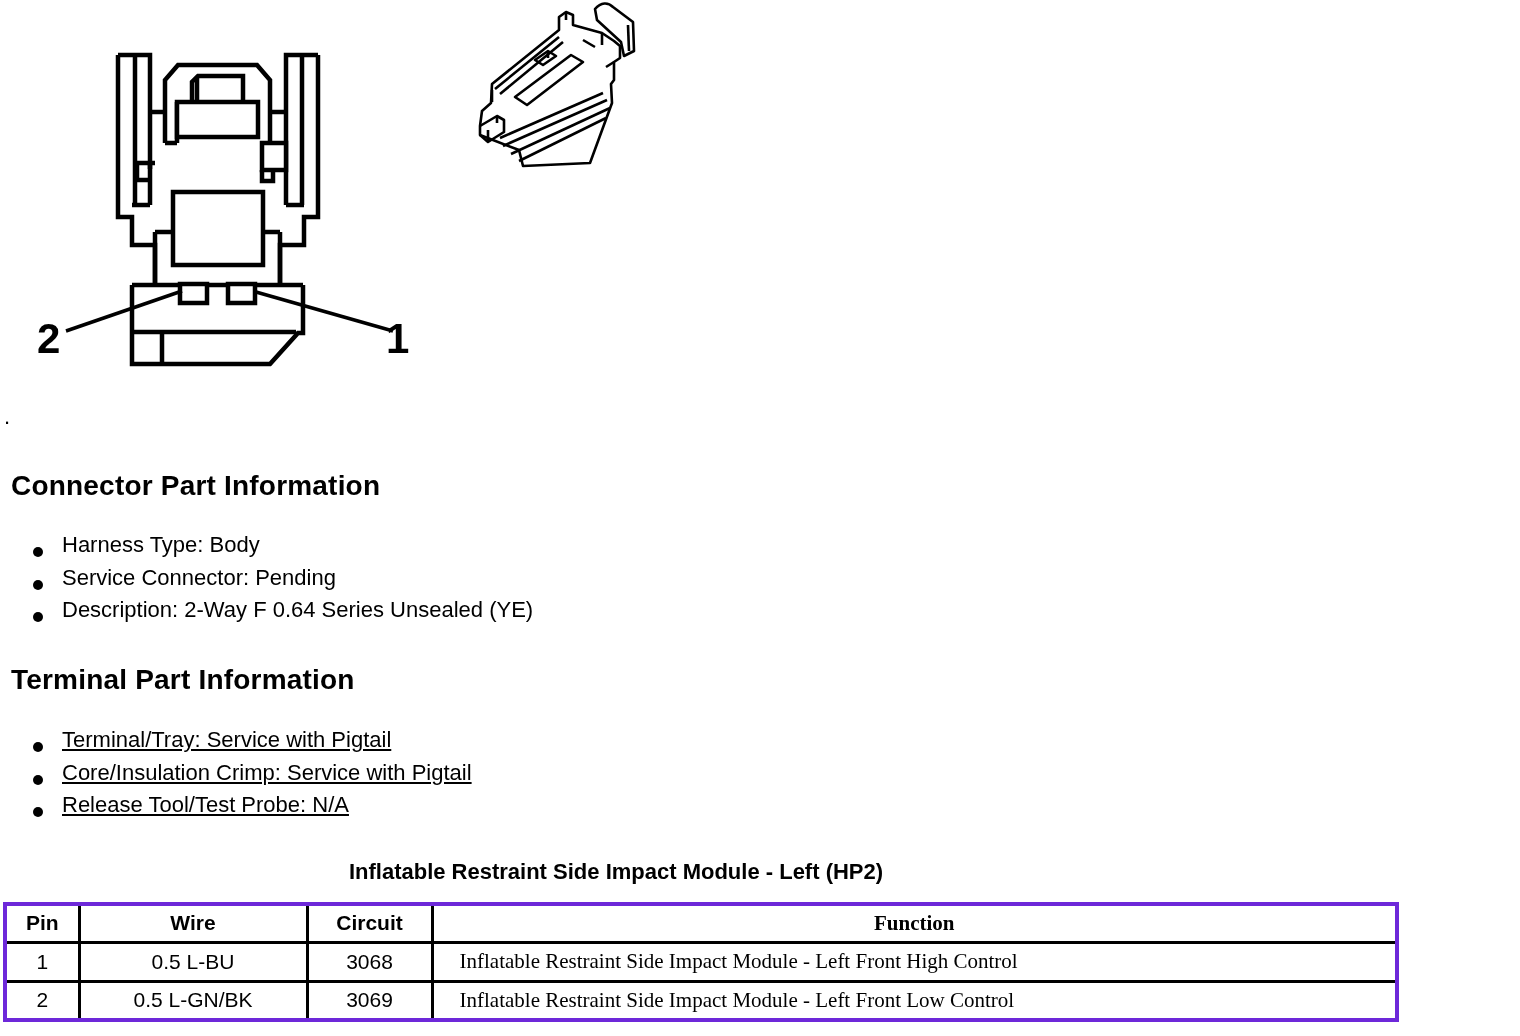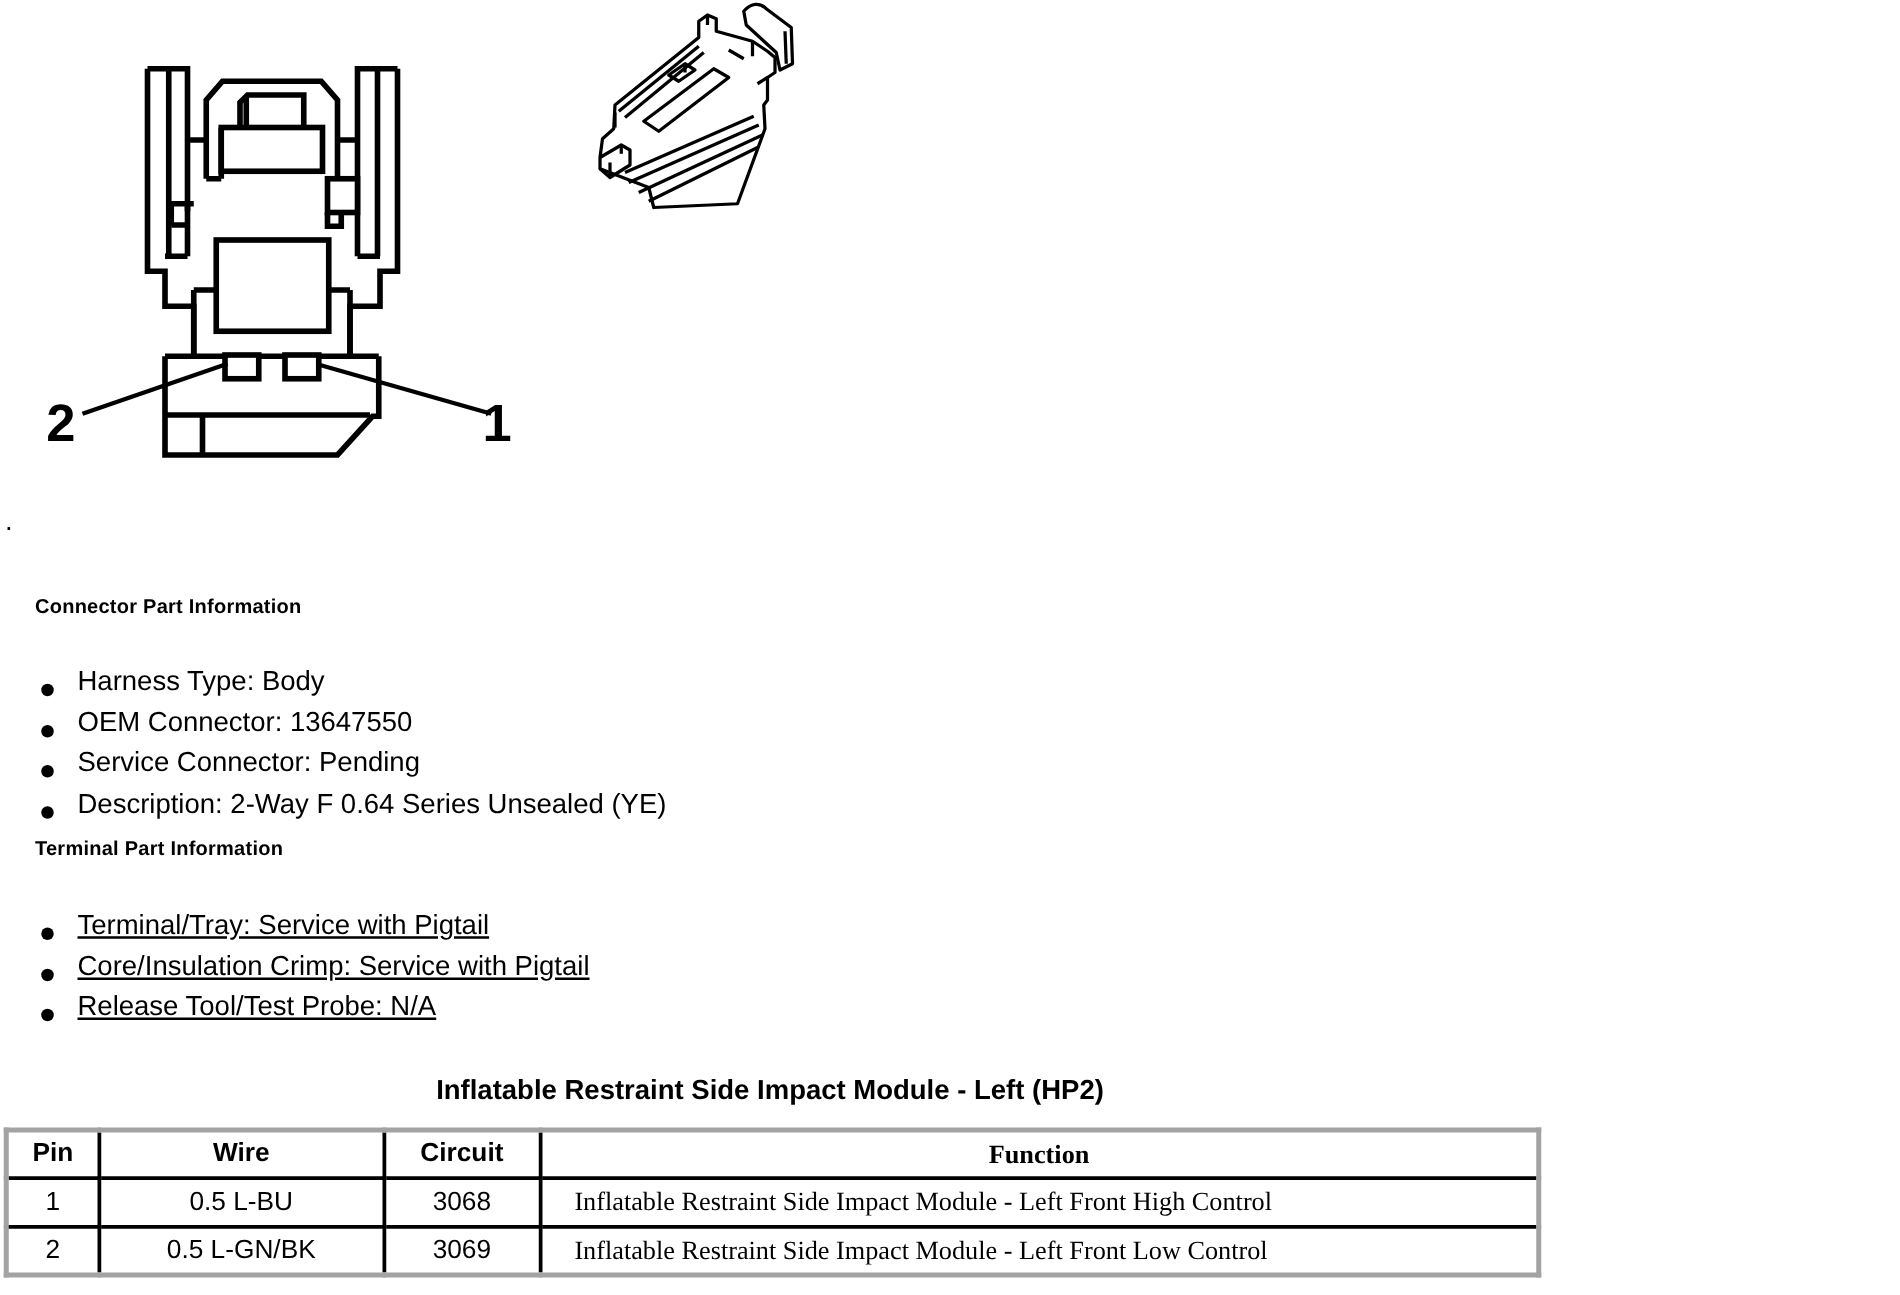--- a/index.html
+++ b/index.html
@@ -13,22 +13,22 @@
   }
   .abs { position: absolute; }
 
   
   #front-view-svg { left: 30px; top: 45px; width: 410px; height: 350px; }
   #iso-view-svg   { left: 455px; top: 0px;  width: 210px; height: 185px; }
 
   #stray-period { left: 4px; top: 406px; font-size: 22px; line-height: 22px; }
 
   .section-heading {
-    left: 28px;
-    font-size: 16px;
+    left: 11px;
+    font-size: 28px;
     font-weight: bold;
     line-height: 24px;
     letter-spacing: 0.2px;
   }
   #connector-heading { top: 474px; }
   #terminal-heading  { top: 668px; text-align: right; }
 
   ul.bullet-list { list-style: none; left: 33px; right: 20px; }
   #connector-list { top: 524px; }
   #terminal-list  { top: 719px; text-decoration: underline; }
@@ -48,23 +48,23 @@
 
   #table-title {
     top: 859px; left: 0; width: 1232px;
     text-align: center;
     font-size: 22px;
     font-weight: bold;
   }
 
   #pinout-table {
     top: 902px; left: 3px;
-    width: 1230px;
+    width: 1396px;
     border-collapse: collapse;
-    border: 4px solid #a3a3a3;
+    border: 4px solid #6d28d9;
     table-layout: fixed;
   }
   #pinout-table th, #pinout-table td {
     border: 3px solid #000;
     font-size: 21px;
     text-align: center;
     padding: 0;
   }
   #pinout-table th { height: 38px; font-weight: bold; }
   #pinout-table td { height: 39px; font-weight: normal; }
@@ -157,24 +157,20 @@
 </svg>
 
 <span id="stray-period" class="abs">.</span>
 
 <h2 id="connector-heading" class="abs section-heading">Connector Part Information</h2>
 
 <ul id="connector-list" class="abs bullet-list">
   <li>
     <span class="bullet-dot"></span>
     <span class="bullet-text">Harness Type: Body</span>
-  </li>
-  <li>
-    <span class="bullet-dot"></span>
-    <span class="bullet-text">OEM Connector: 13647550</span>
   </li>
   <li>
     <span class="bullet-dot"></span>
     <span class="bullet-text">Service Connector: Pending</span>
   </li>
   <li>
     <span class="bullet-dot"></span>
     <span class="bullet-text">Description: 2-Way F 0.64 Series Unsealed (YE)</span>
   </li>
 </ul>

